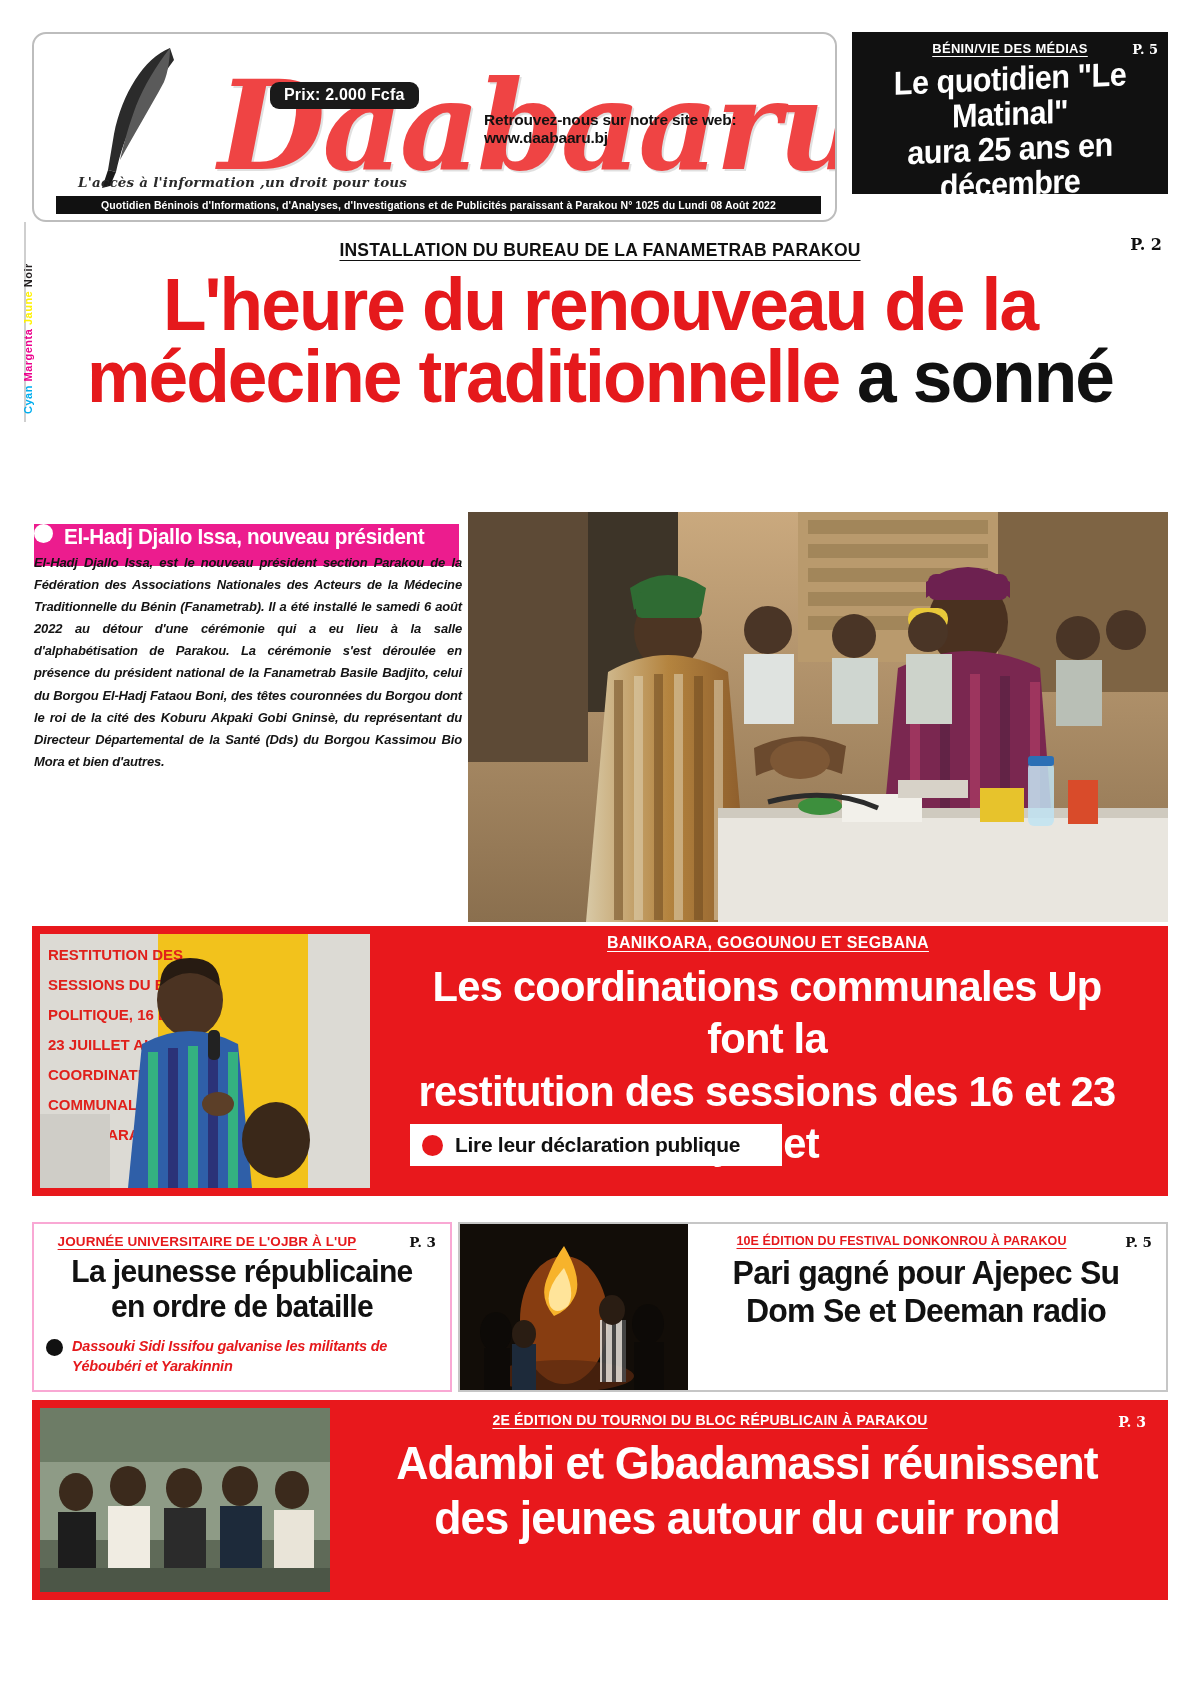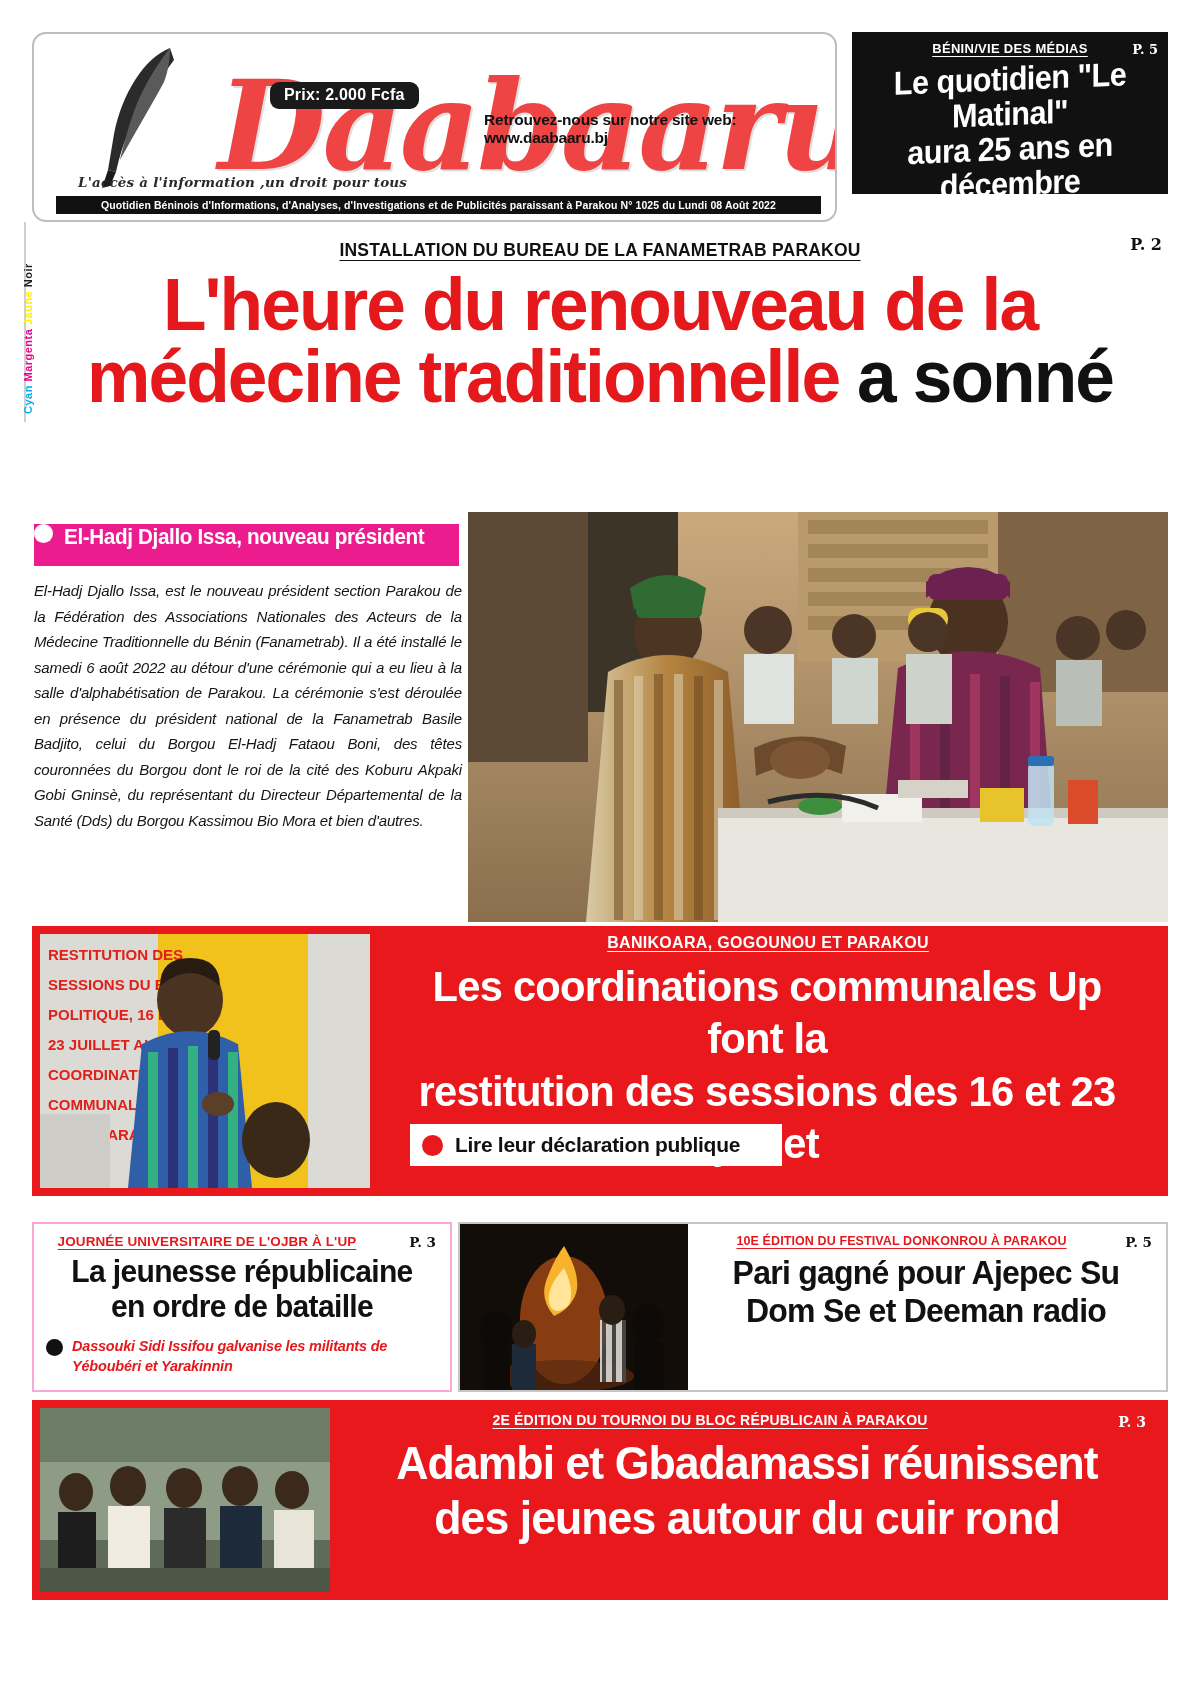--- a/index.html
+++ b/index.html
@@ -130,24 +130,24 @@
     width: 19px; height: 19px; border-radius: 50%; background: #fff;
     flex: 0 0 auto; margin-right: 11px;
   }
   .pink-bar .txt {
     color: #fff; font-weight: 700; font-size: 22px; letter-spacing: -.4px;
     transform: scaleX(.94); transform-origin: left center; white-space: nowrap;
   }
 
   
   .body-copy {
-    position: absolute; left: 34px; top: 578px; width: 428px;
+    position: absolute; left: 34px; top: 552px; width: 428px;
     font-family: "Liberation Sans", sans-serif;
-    font-style: italic; font-weight: 400;
-    font-size: 15px; line-height: 1.70;
+    font-style: italic; font-weight: 700;
+    font-size: 13px; line-height: 1.70;
     color: #141414; text-align: justify;
     letter-spacing: -.15px;
   }
 
   
   .lead-photo {
     position: absolute; left: 468px; top: 512px; width: 700px; height: 410px;
     overflow: hidden; background: #6b5a4a;
   }
 
@@ -418,21 +418,21 @@
           <rect x="148" y="112" width="10" height="142" fill="#35c07a"></rect>
           <rect x="168" y="114" width="10" height="140" fill="#2b2b70"></rect>
           <rect x="188" y="118" width="10" height="136" fill="#35c07a"></rect>
         </g>
         <ellipse cx="178" cy="170" rx="16" ry="12" fill="#5c3f28"></ellipse>
         <rect x="168" y="96" width="12" height="30" rx="5" fill="#222"></rect>
         <ellipse cx="236" cy="206" rx="34" ry="38" fill="#3a2819"></ellipse>
         <rect x="0" y="180" width="70" height="74" fill="#cfcdc7"></rect>
       </svg>
     </div>
-    <div class="rb-kicker">BANIKOARA, GOGOUNOU ET PARAKOU</div>
+    <div class="rb-kicker">BANIKOARA, GOGOUNOU ET SEGBANA</div>
     <div class="rb-head">
       <div>Les coordinations communales Up font la</div>
       <div>restitution des sessions des 16 et 23 juillet</div>
     </div>
     <div class="rb-cta">
       <span class="dot"></span>
       <span class="txt">Lire leur déclaration publique</span>
     </div>
   </div>
 

